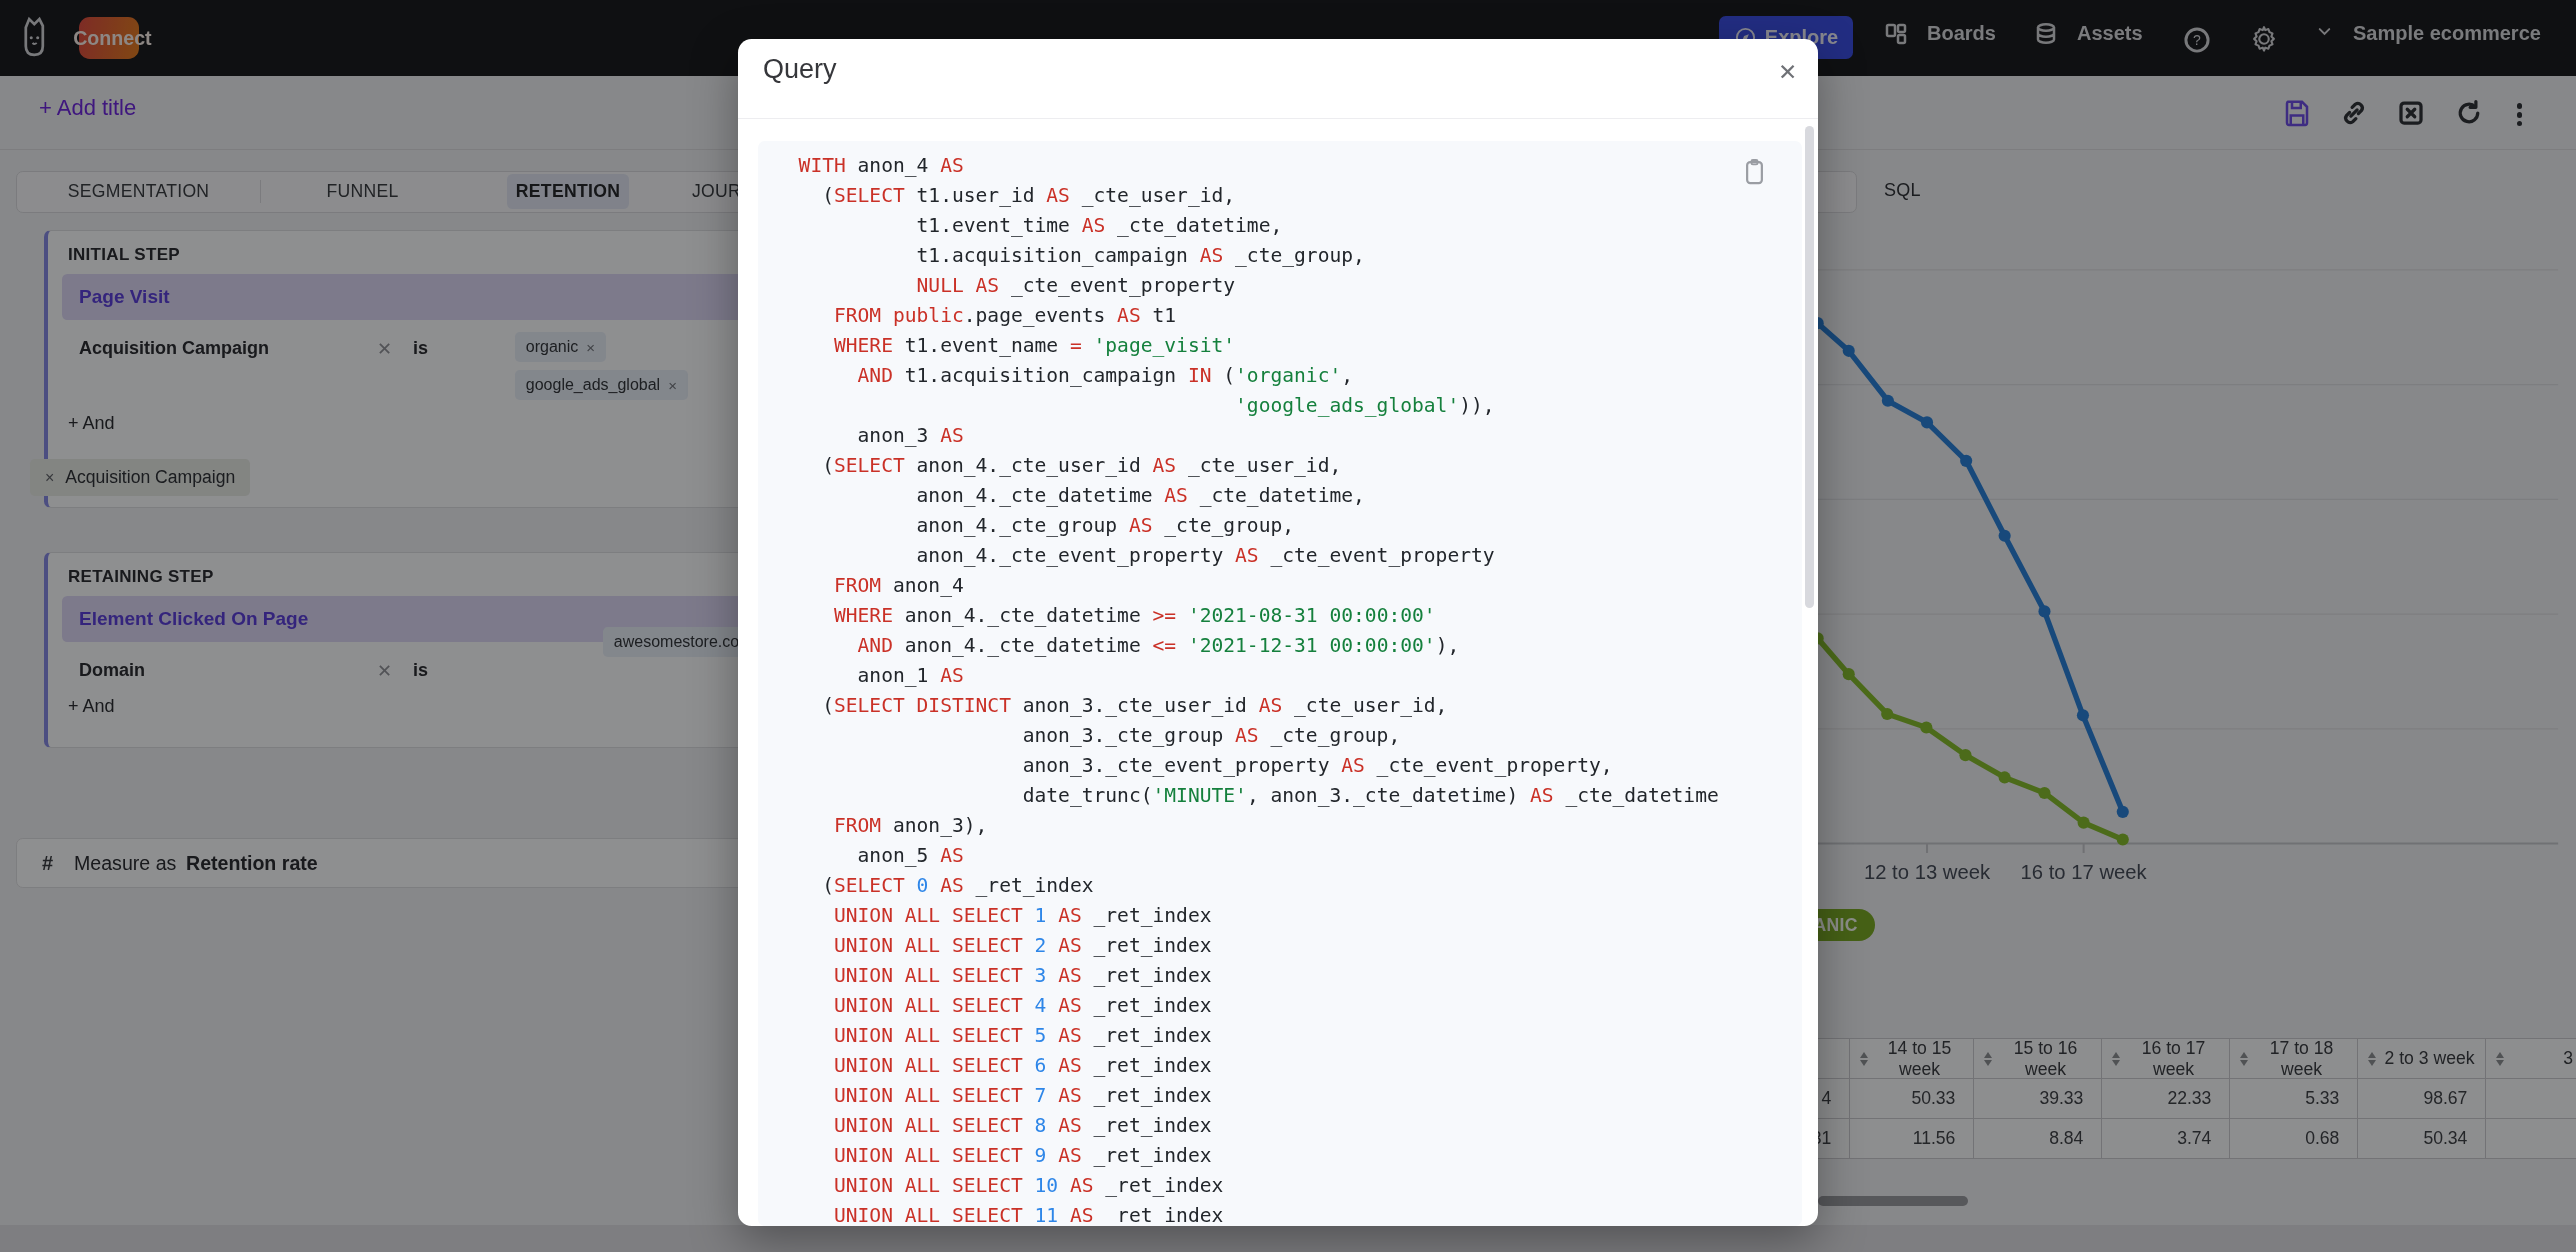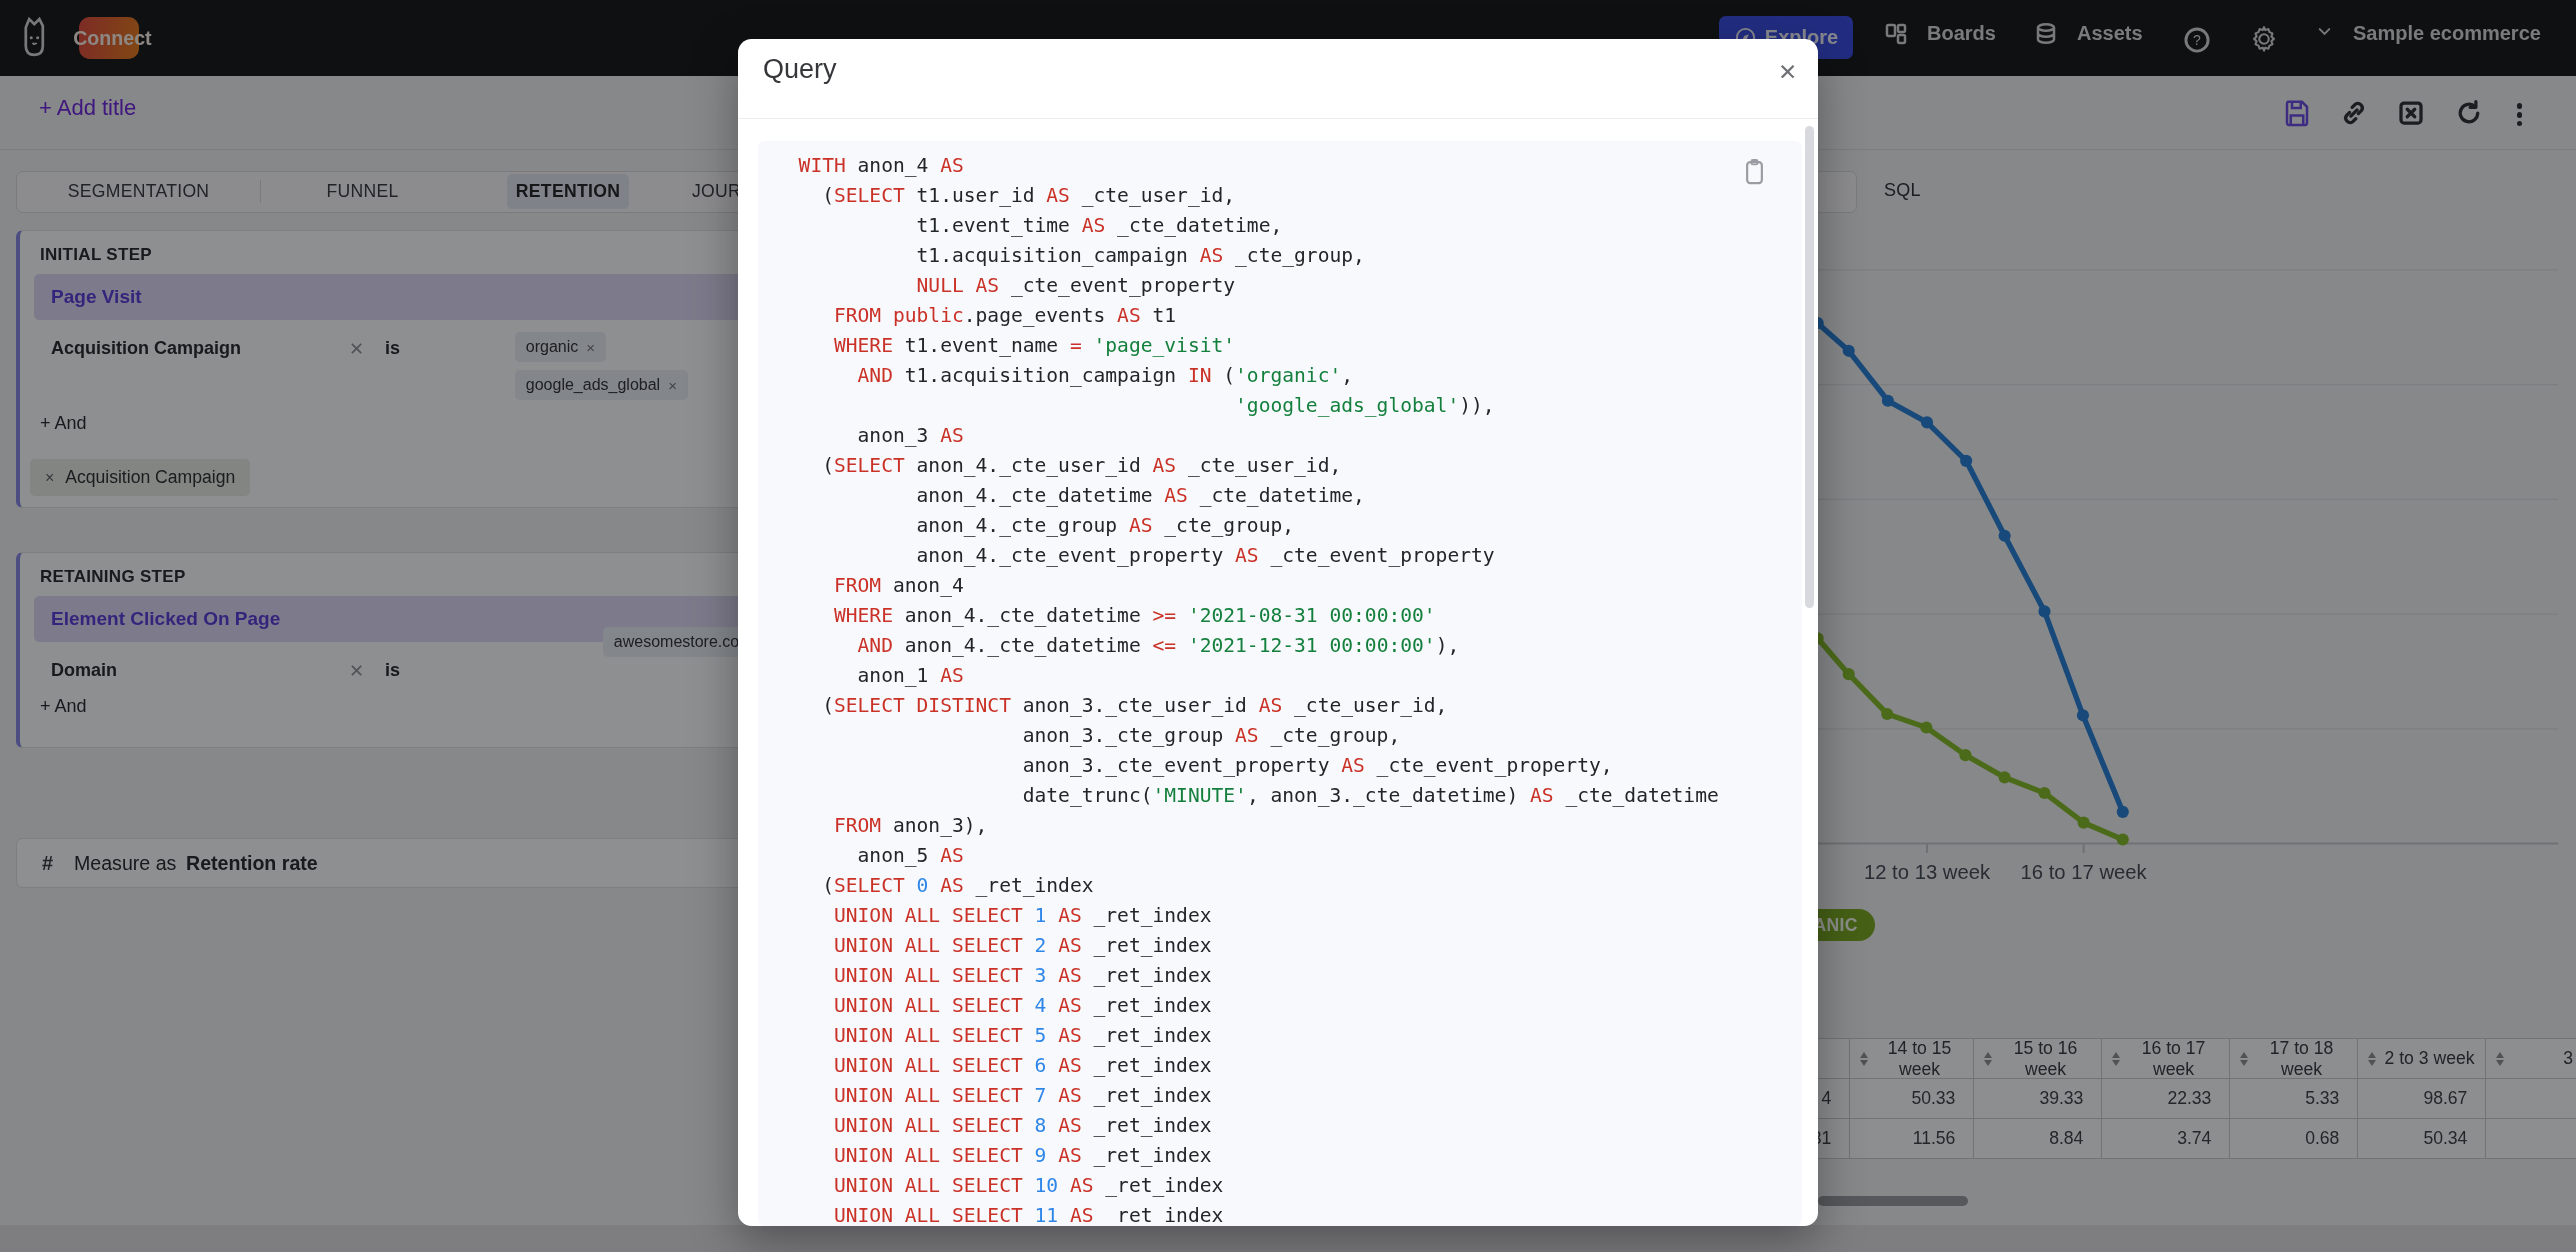--- a/index.html
+++ b/index.html
@@ -34,21 +34,21 @@
     border-radius:6.8px;box-sizing:border-box;}
   .tab{position:absolute;top:0;height:39px;display:flex;align-items:center;justify-content:center;
     font-size:17.6px;letter-spacing:0.3px;color:#3a3d42;font-weight:500;}
   #tab-seg{left:0px;width:243px;} #tab-fun{left:244px;width:203px;}
   #tab-ret{left:490px;width:122px;background:#dde1ee;border-radius:5.4px;top:2px;height:35px;font-weight:600;color:#26282c;}
   #tab-jou{left:675px;width:149px;justify-content:flex-start;}
   .tabsep{position:absolute;left:243px;top:8px;width:1.4px;height:23px;background:#d4d5d9;}
   #sql-label{left:1884px;top:180px;font-size:18px;color:#2f3237;letter-spacing:0.3px;}
 
   
-  .card{background:#f5f6f8;border:1.4px solid #d8d9dc;border-left:4.7px solid #8487de;border-radius:6.8px;box-sizing:border-box;}
+  .card{background:#f5f6f8;border:1.4px solid #d8d9dc;border-left:4.7px solid #8487de;border-radius:6.8px;box-sizing:border-box;margin-left:28px;}
   #card-initial{left:16px;top:230px;width:842px;height:278px;}
   #card-retaining{left:16px;top:552px;width:842px;height:196px;}
   .step-label{position:absolute;left:20px;top:13.5px;font-size:17px;font-weight:700;color:#2c2e33;letter-spacing:0.3px;}
   .event-row{position:absolute;left:13.5px;right:13.5px;height:46px;background:#d7d2ef;border-radius:5.4px;
     display:flex;align-items:center;padding-left:17.6px;box-sizing:border-box;
     font-size:19px;font-weight:700;color:#5a3fd6;}
   .prop-name{position:absolute;left:31px;font-size:18px;font-weight:700;color:#2c2e33;}
   .prop-x{position:absolute;left:329px;font-size:18px;color:#8e9096;}
   .prop-op{position:absolute;left:365px;font-size:18px;font-weight:600;color:#2c2e33;}
   .and-link{position:absolute;left:20px;font-size:18px;font-weight:500;color:#2c2e33;}

